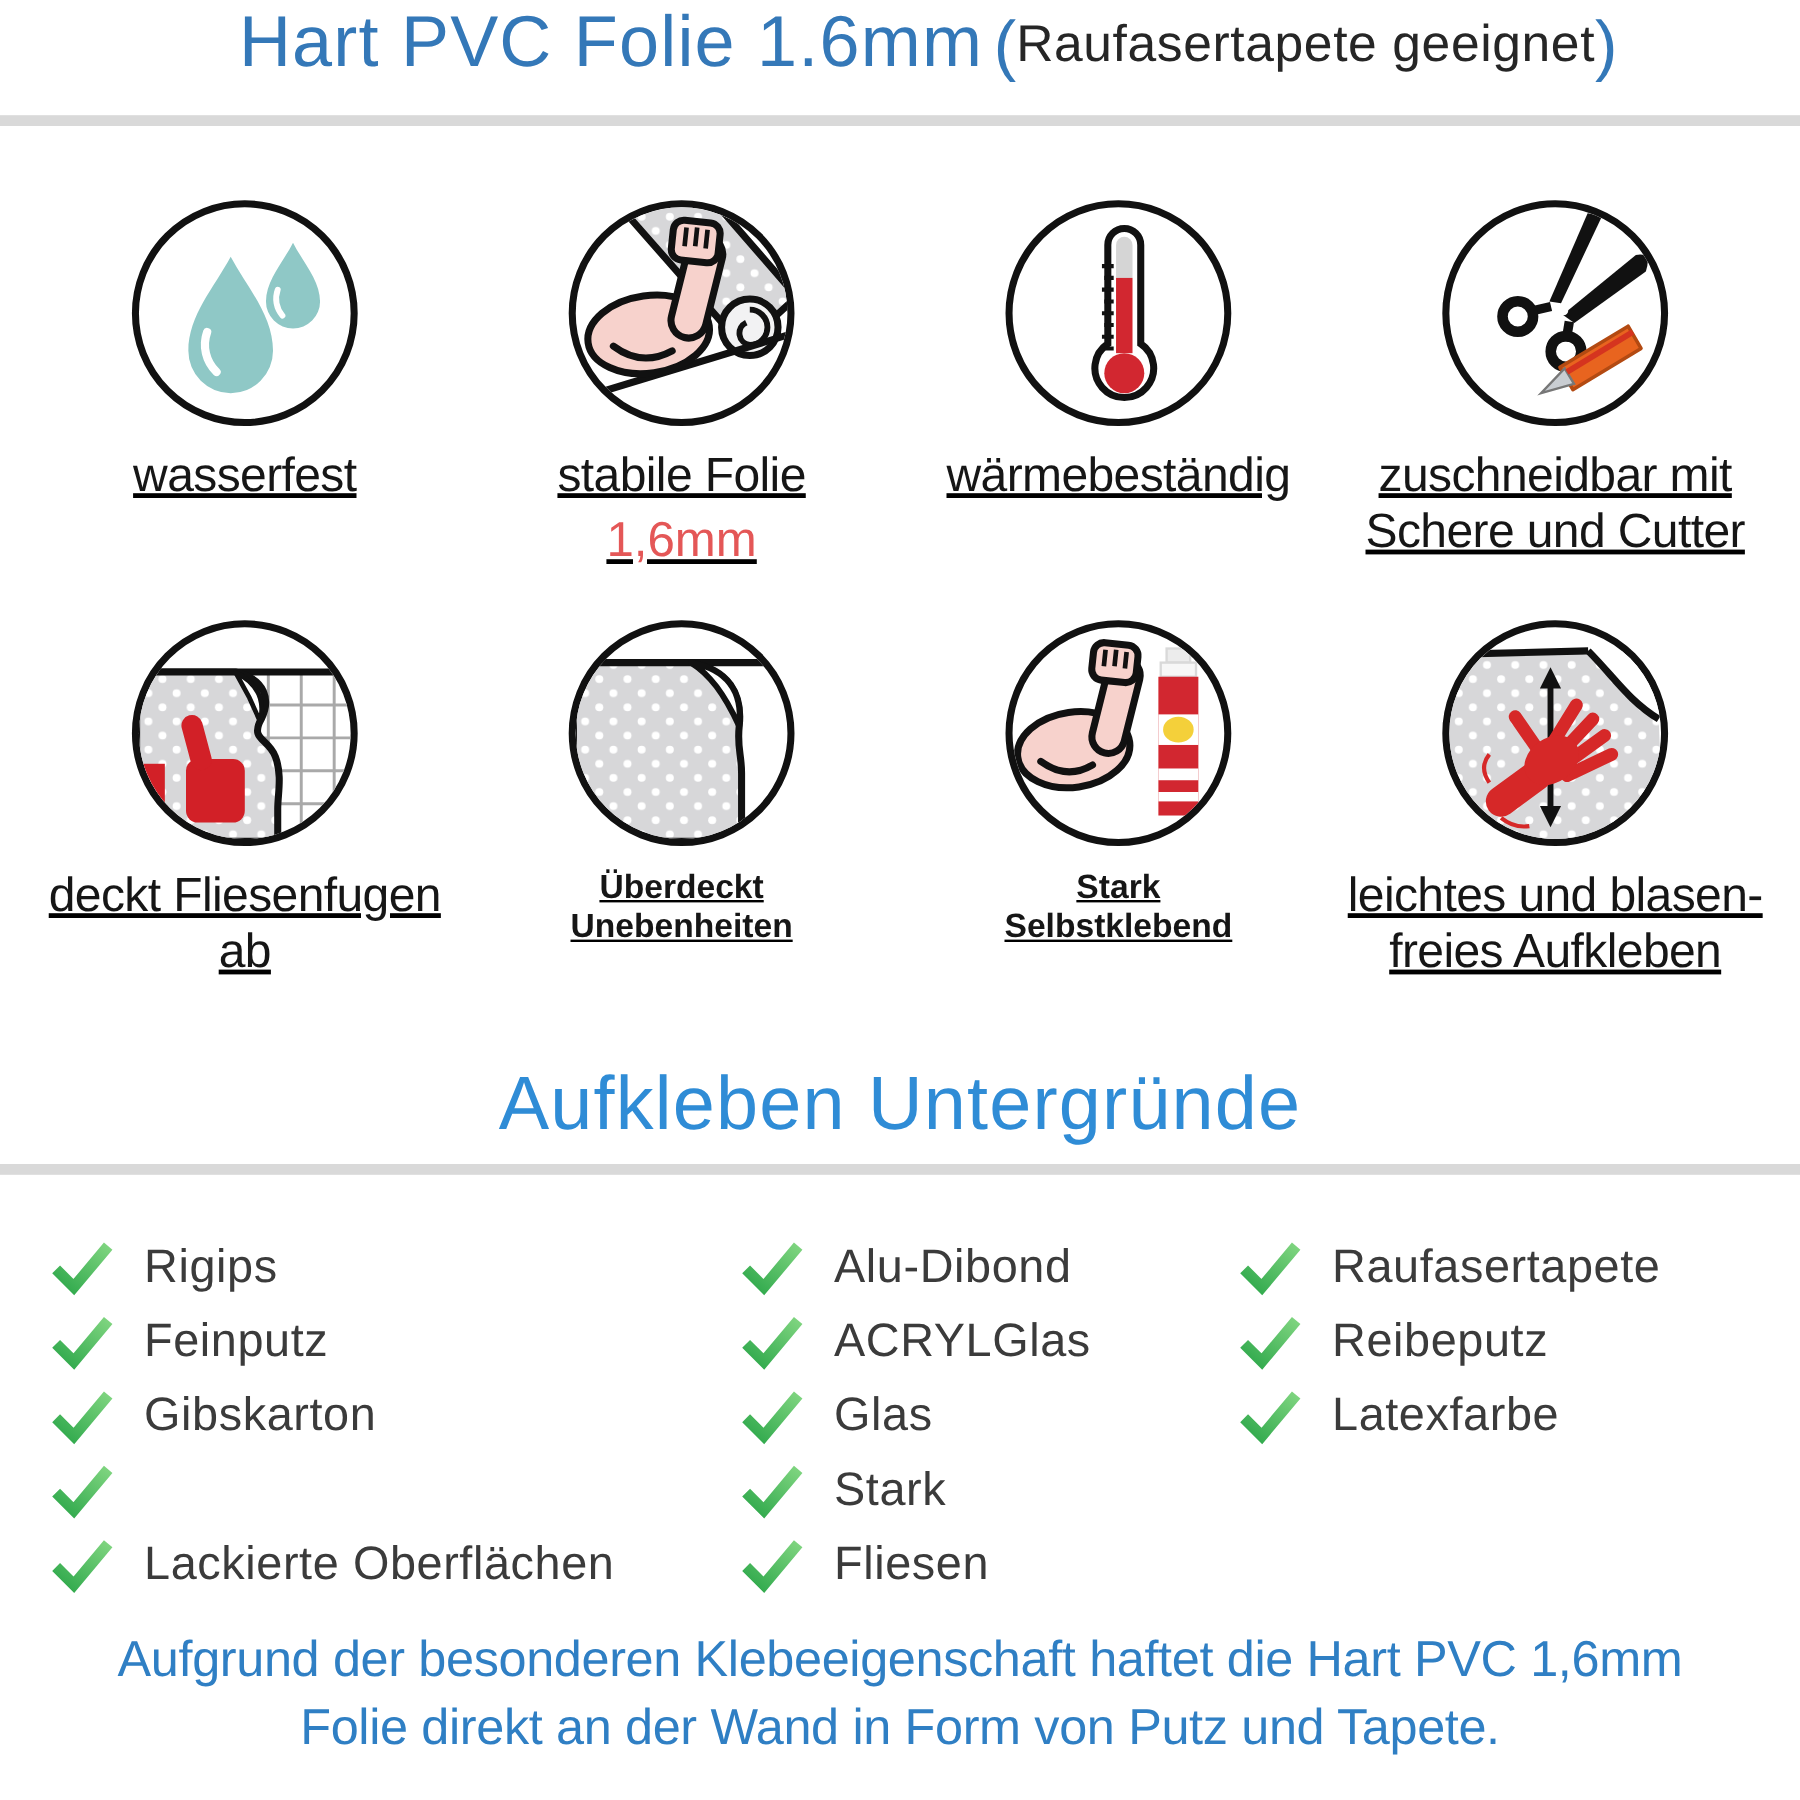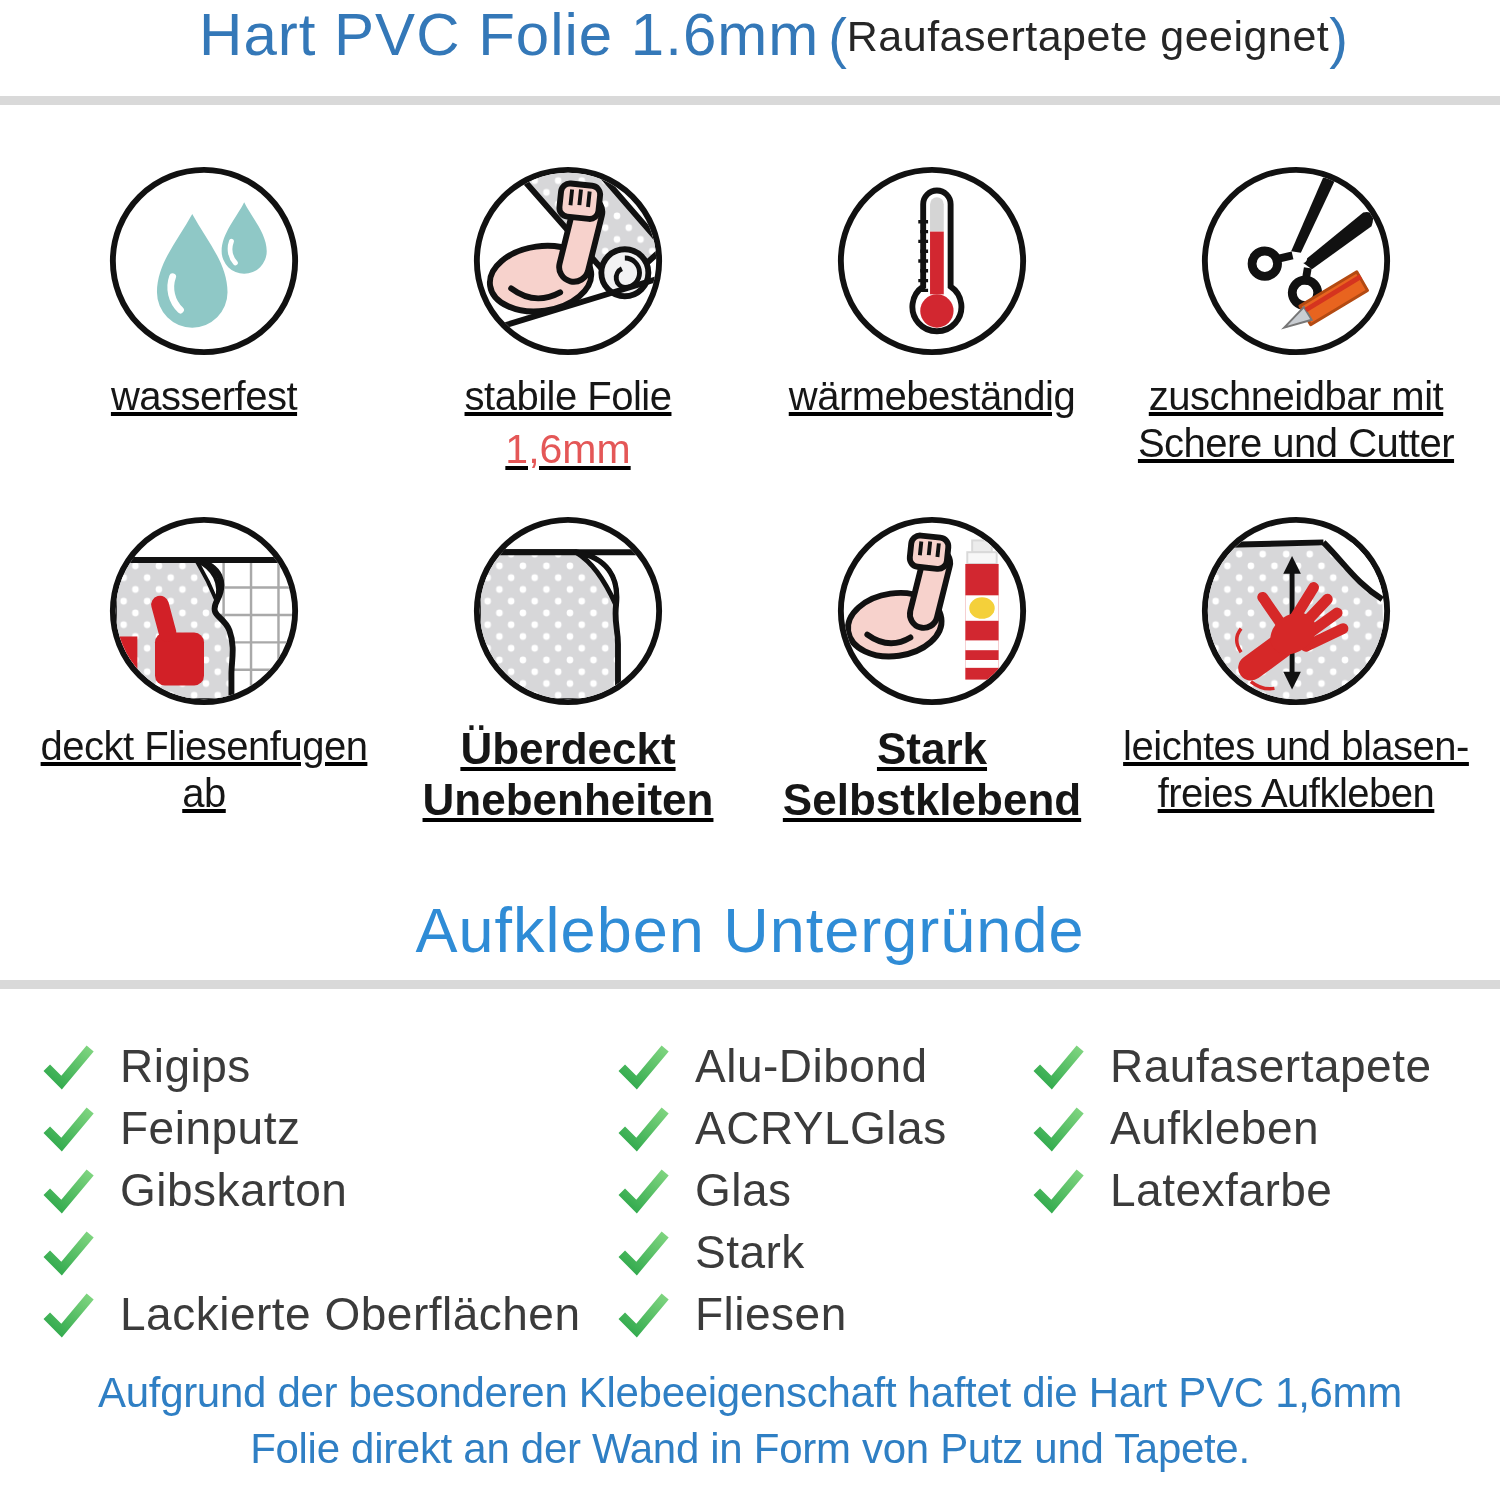--- a/index.html
+++ b/index.html
@@ -34,35 +34,35 @@
     display:grid;grid-template-columns:repeat(4,1fr);
     padding:58px 26px 0;row-gap:40px;column-gap:8px;
   }
   .feature{display:flex;flex-direction:column;align-items:center;text-decoration:underline;}
   .icon-wrap{width:196px;height:196px;}
   .icon-wrap svg{width:196px;height:196px;display:block;}
   .caption{
     margin-top:14px;font-size:40px;line-height:1.17;color:var(--caption-dark);
     text-align:center;white-space:pre-line;font-stretch:condensed;letter-spacing:-0.5px;
   }
-  .caption.bold{font-weight:700;font-stretch:normal;letter-spacing:0;font-size:44px;}
+  .caption.bold{font-weight:700;font-stretch:normal;letter-spacing:0;font-size:28px;}
   .note{font-size:41px;color:var(--note-red);margin-top:6px;font-stretch:condensed;}
   
   .surfaces-heading{
     margin:68px 0 0;text-align:center;font-size:63px;font-weight:400;
     color:var(--heading-blue);letter-spacing:1px;
   }
   .surfaces{display:flex;padding:46px 20px 0 40px;}
   .surf-col{display:flex;flex-direction:column;}
   .surf-col.c1{width:575px;}
   .surf-col.c2{width:415px;}
   .surf-col.c3{flex:1;}
   .surface-item{display:flex;align-items:center;height:62px;}
   .check{width:56px;height:48px;margin-right:24px;flex:0 0 auto;}
-  .surface-label{font-size:46px;color:var(--list-dark);letter-spacing:0.5px;}
+  .surface-label{font-size:39px;color:var(--list-dark);letter-spacing:0.5px;}
   
   .footer-note{
     margin-top:20px;text-align:center;color:var(--footer-blue);
     font-size:42px;line-height:1.33;font-stretch:condensed;letter-spacing:-0.3px;
   }
 </style>
 </head>
 <body>
 
 <svg width="0" height="0" style="position:absolute" aria-hidden="true">
@@ -331,21 +331,21 @@
       <div class="surface-item">
         <svg class="check" viewBox="0 0 60 52">
             <path d="M7 28 L23 44 L54 7" fill="none" stroke="url(#ggreen)" stroke-width="10"></path>
           </svg>
         <span class="surface-label">Raufasertapete</span>
       </div>
       <div class="surface-item">
         <svg class="check" viewBox="0 0 60 52">
             <path d="M7 28 L23 44 L54 7" fill="none" stroke="url(#ggreen)" stroke-width="10"></path>
           </svg>
-        <span class="surface-label">Aufkleben</span>
+        <span class="surface-label">Reibeputz</span>
       </div>
       <div class="surface-item">
         <svg class="check" viewBox="0 0 60 52">
             <path d="M7 28 L23 44 L54 7" fill="none" stroke="url(#ggreen)" stroke-width="10"></path>
           </svg>
         <span class="surface-label">Latexfarbe</span>
       </div>
     </div>
   </section>
 

